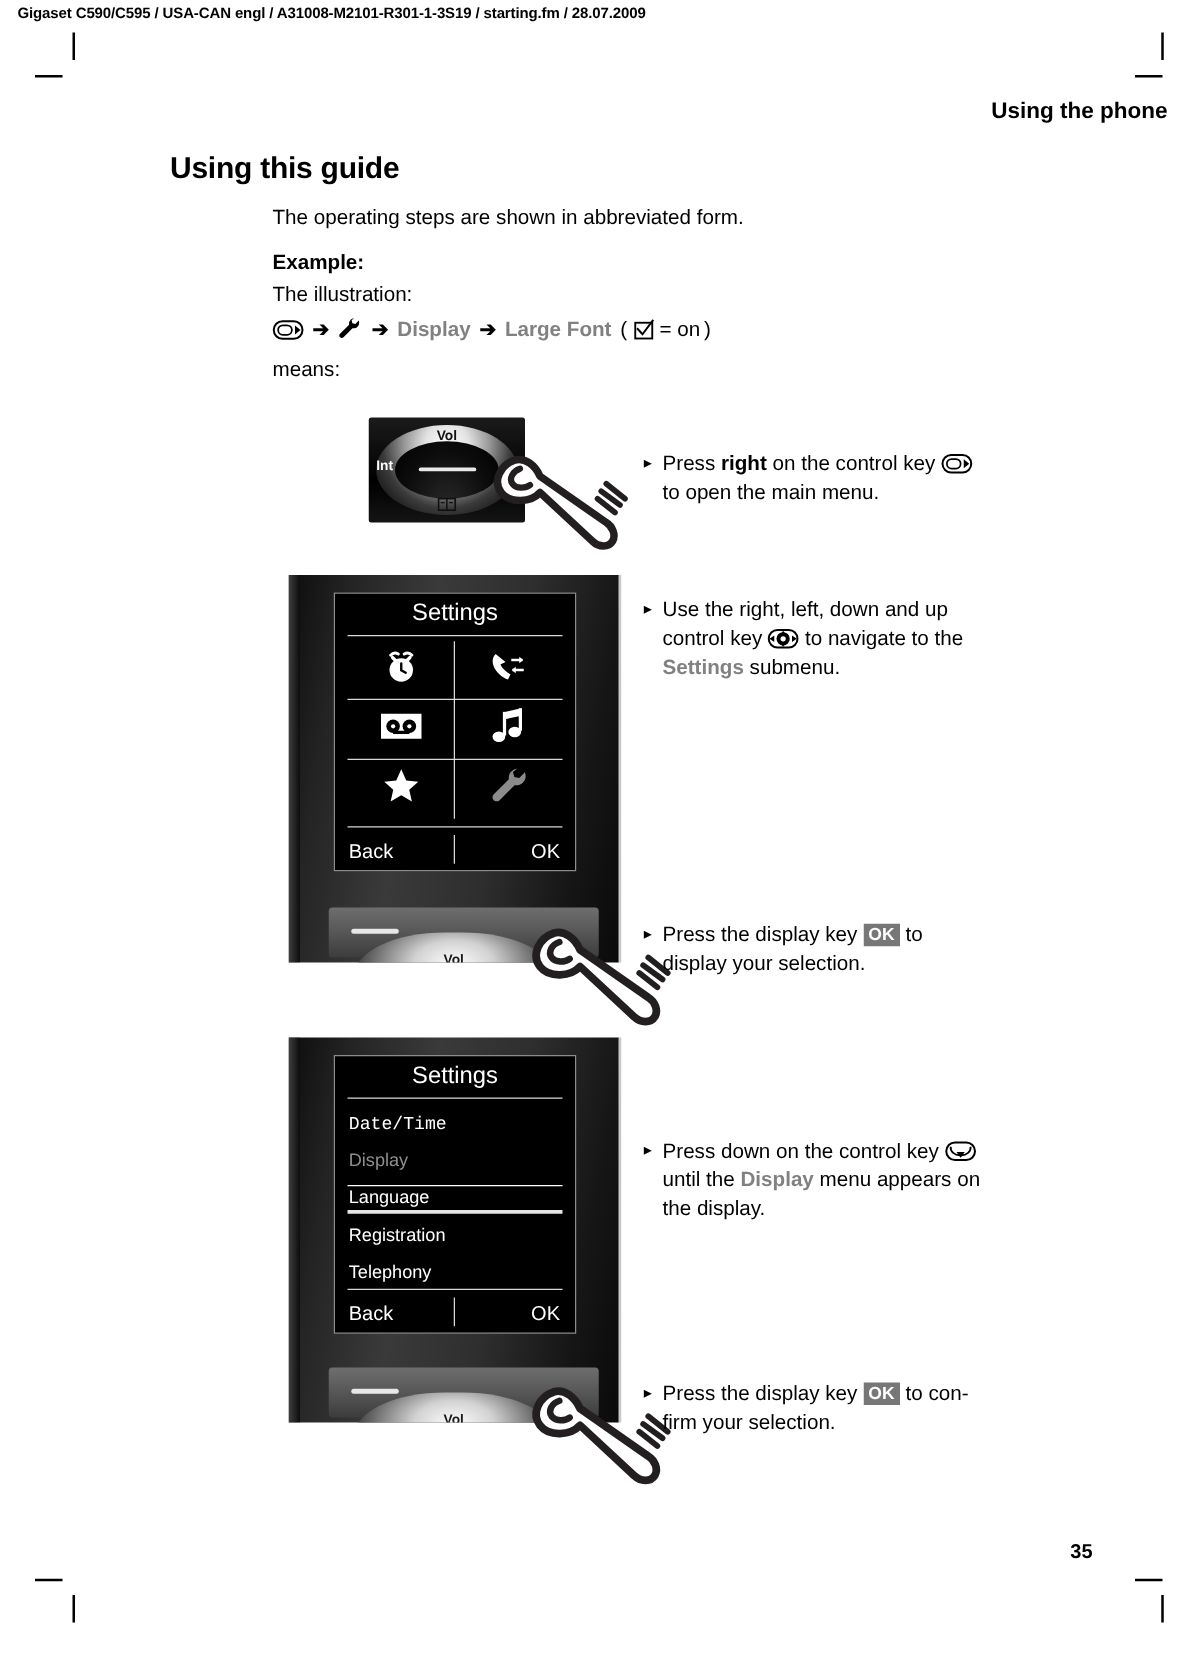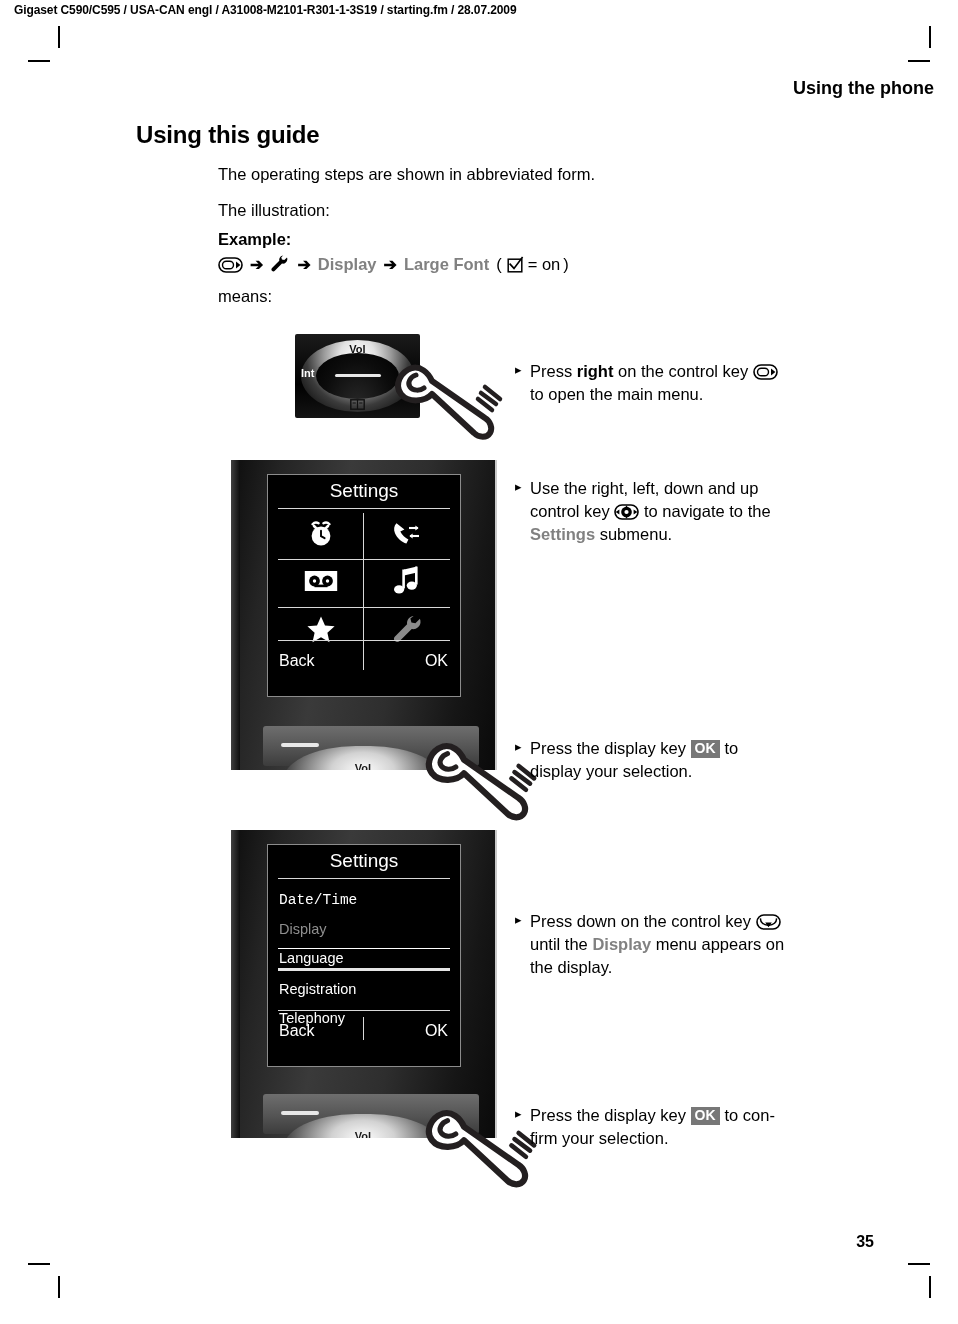--- a/index.html
+++ b/index.html
@@ -103,21 +103,21 @@
     position:absolute;left:10px;right:10px;top:38px;bottom:41px;
     display:grid;grid-template-columns:1fr 1fr;grid-template-rows:1fr 1fr 1fr;
   }
   .grid .cell{
     display:flex;align-items:center;justify-content:center;
     border-right:1px solid #d8d8d8;border-bottom:1px solid #d8d8d8;
   }
   .grid .cell:nth-child(2n){border-right:none;}
   .grid .cell:nth-child(n+5){border-bottom:none;}
   .softkeys{
-    position:absolute;left:10px;right:10px;bottom:21px;height:34px;
+    position:absolute;left:10px;right:10px;bottom:0;height:34px;
     border-top:1px solid #d8d8d8;
     display:flex;align-items:center;
   }
   .softkeys .sk{flex:1;font-size:16px;padding-top:5px;}
   .softkeys .sk.left{text-align:left;border-right:1px solid #d8d8d8;padding-left:1px;}
   .softkeys .sk.right{text-align:right;padding-right:2px;}
 
   .list{
     position:absolute;left:10px;right:10px;top:36px;bottom:41px;
     padding-top:2px;
@@ -200,22 +200,22 @@
 
   <div class="doc-header">Gigaset C590/C595 / USA-CAN engl / A31008-M2101-R301-1-3S19 / starting.fm / 28.07.2009</div>
   <div class="running-head">Using the phone</div>
 
   <div class="page-num">35</div>
 
   <div class="h1">Using this guide</div>
 
   <div class="body-col">
     <p>The operating steps are shown in abbreviated form.</p>
+    <p class="tight"><span class="lbl-bold">Example:</span></p>
     <p class="tight" style="margin-bottom:5px;"><span>The illustration:</span></p>
-    <p class="tight"><span class="lbl-bold">Example:</span></p>
 
     <div class="seq">
 
       <span>
         <svg class="ico" width="25" height="16" viewBox="0 0 25 16" aria-hidden="true">
           <rect x="1" y="1" width="23" height="14" rx="7" ry="7" fill="#fff" stroke="#000" stroke-width="1.6"></rect>
           <rect x="4.5" y="4.2" width="11" height="7.6" rx="3.8" ry="3.8" fill="none" stroke="#000" stroke-width="1.4"></rect>
           <path d="M18 4.4 L22.4 8 L18 11.6 Z" fill="#000"></path>
         </svg>
       </span>

